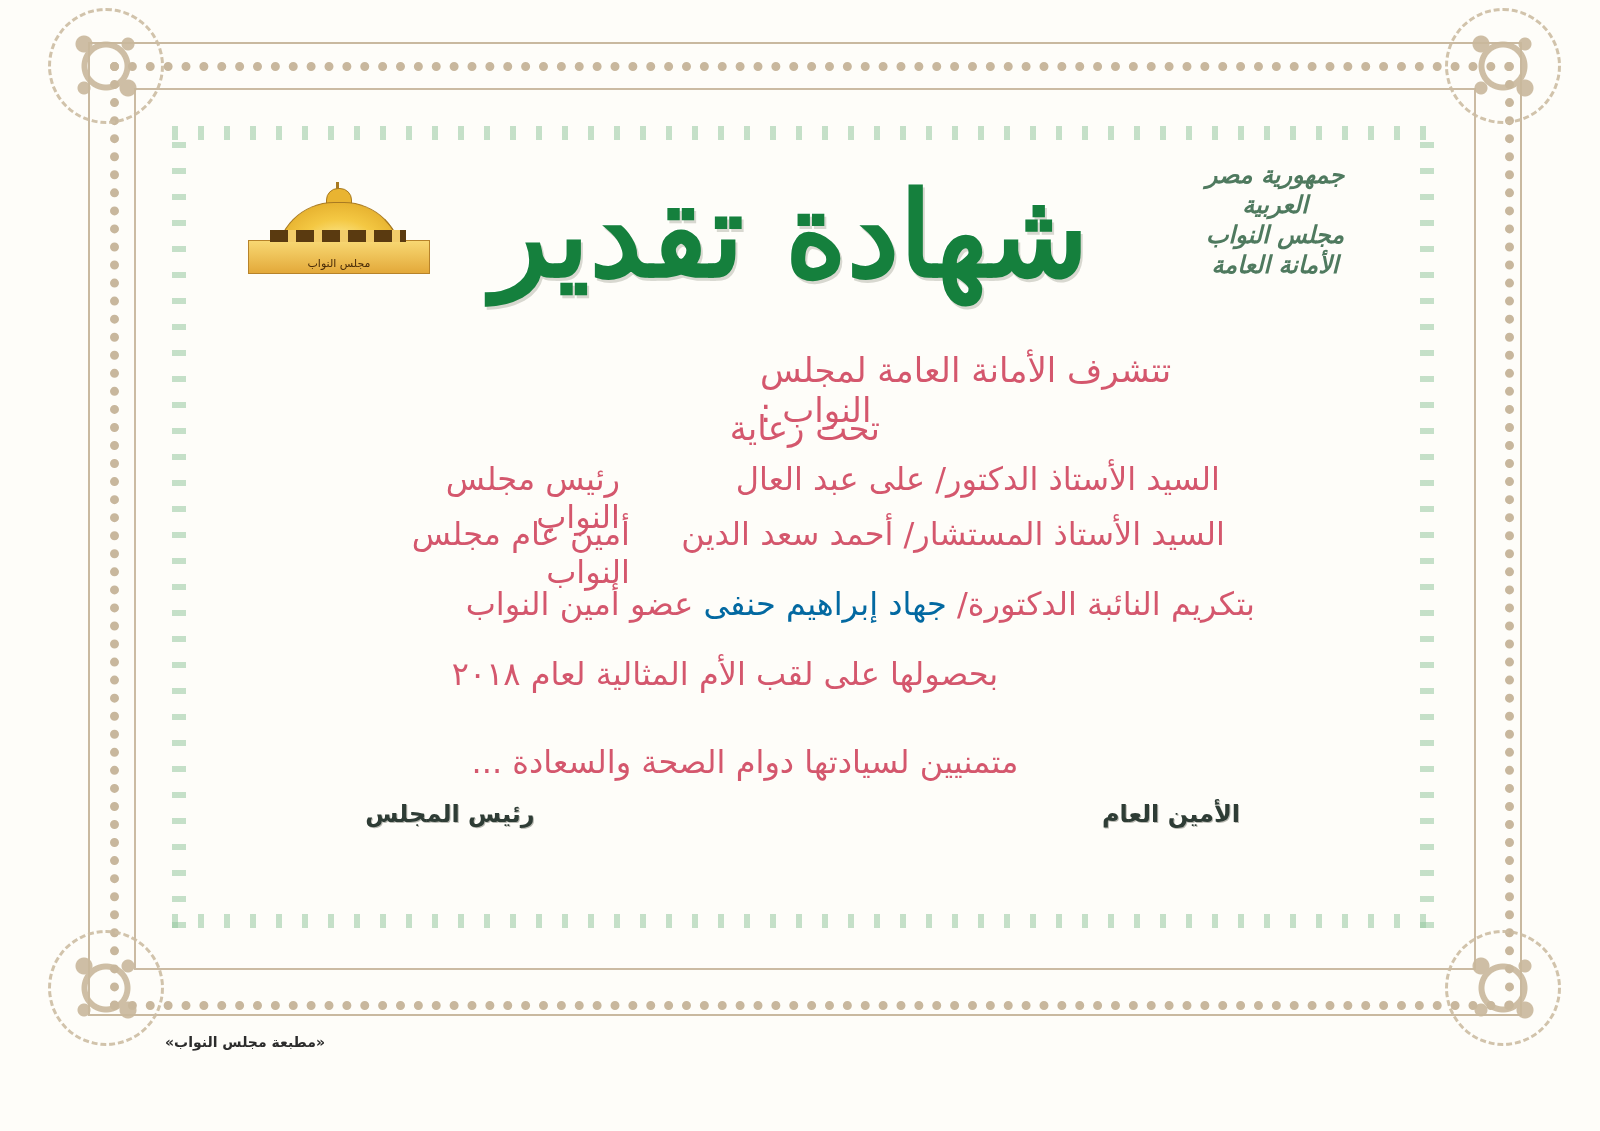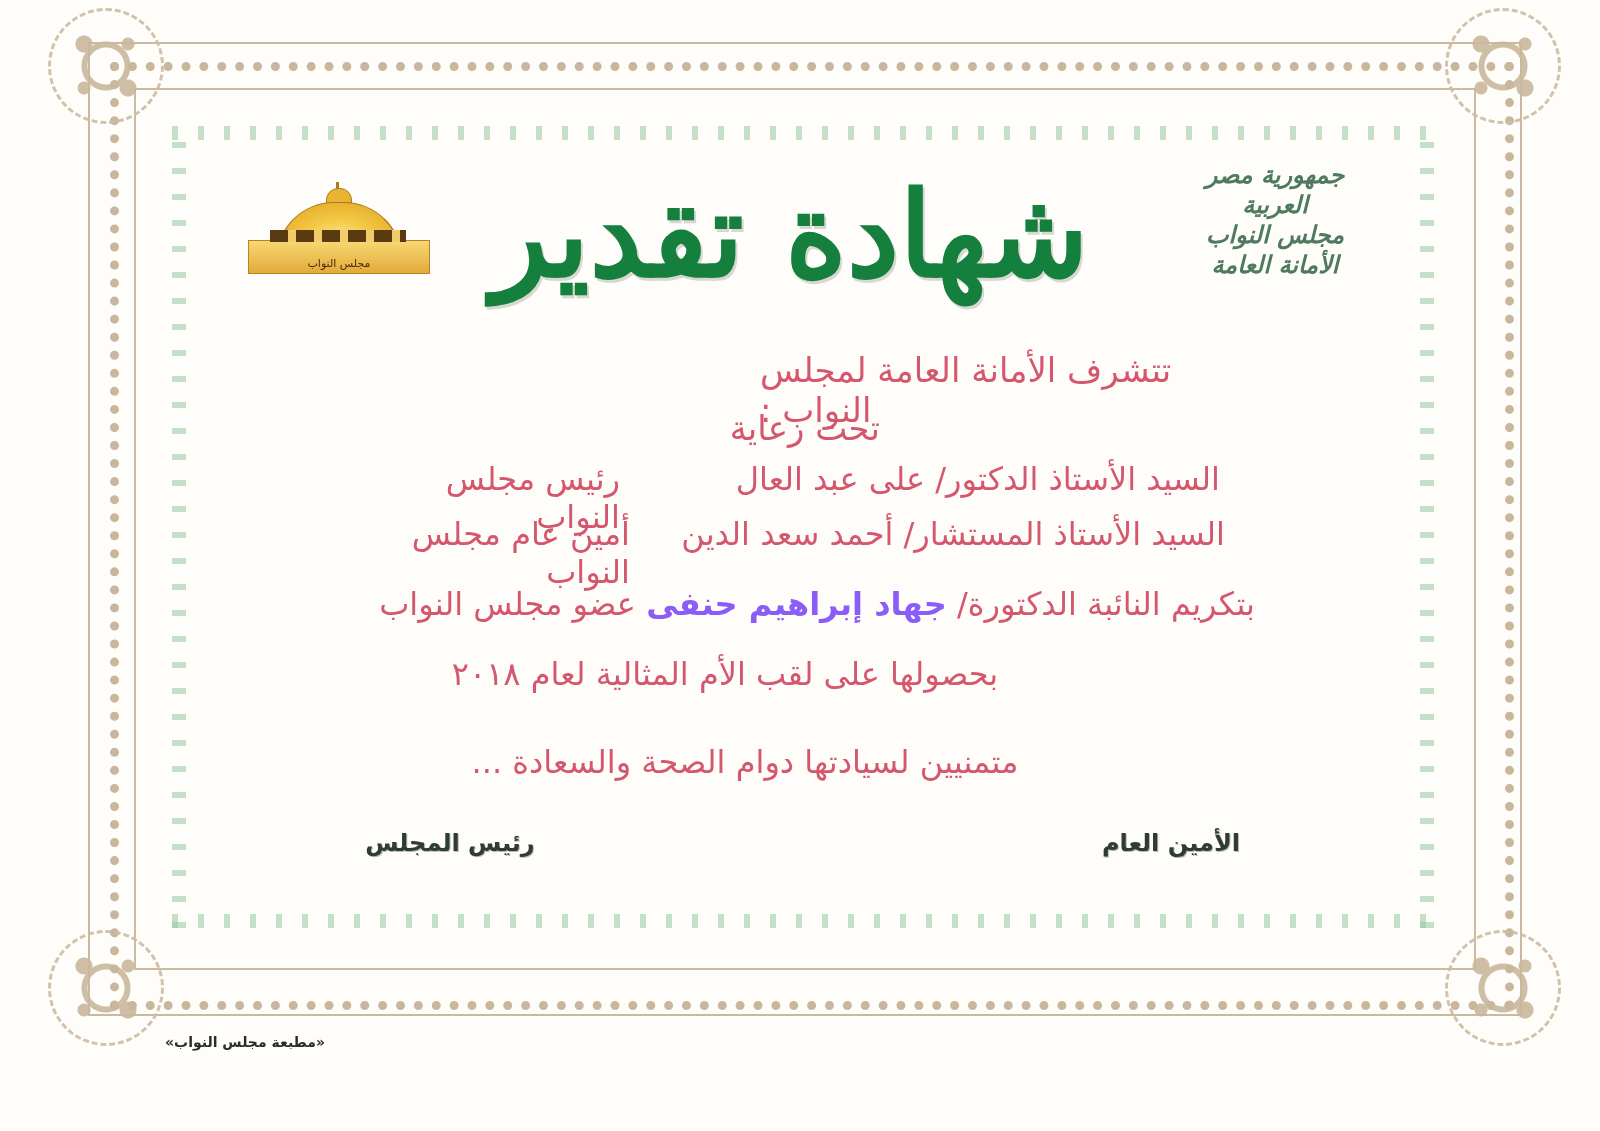--- a/index.html
+++ b/index.html
@@ -91,26 +91,26 @@
   .red { color:#d4576d; font-family:"DejaVu Sans", sans-serif; direction:rtl; position:absolute; }
   .l1 { left:760px; top:350px; width:480px; text-align:left; font-size:34px; }
   .l2 { left:700px; top:408px; width:180px; text-align:right; font-size:34px; }
   .l3a { left:650px; top:460px; width:570px; text-align:right; font-size:32px; }
   .l3b { left:360px; top:460px; width:260px; text-align:right; font-size:32px; }
   .l4a { left:640px; top:515px; width:585px; text-align:right; font-size:32px; }
   .l4b { left:360px; top:515px; width:270px; text-align:right; font-size:32px; }
 
   .honor { position:absolute; left:360px; top:585px; width:895px; direction:rtl; text-align:right; font-size:32px; }
   .honor .r { color:#d4576d; }
-  .honor .name { color:#8b5cf6; font-weight:bold; }
+  .honor .name { color:#0369a1; font-weight:normal; }
   .l6 { left:400px; top:655px; width:650px; text-align:center; font-size:32px; }
   .l7 { left:440px; top:720px; width:610px; text-align:center; font-size:32px;margin-top:23px; }
 
   .sig { position:absolute; direction:rtl; color:#2e3c35; font-weight:bold; font-family:"DejaVu Sans", sans-serif;
-         text-shadow:1px 1px 0 #b9b9b2;margin-top:29px; }
+         text-shadow:1px 1px 0 #b9b9b2; }
   .s1 { left:1080px; top:800px; width:160px; text-align:right; font-size:24px; }
   .s2 { left:350px; top:800px; width:200px; text-align:center; font-size:24px; }
   .s3 { left:960px; top:872px; width:280px; text-align:right; font-size:24px; }
   .s4 { left:230px; top:872px; width:400px; text-align:center; font-size:24px; }
 
   .press { position:absolute; left:155px; top:1034px; width:180px; text-align:center; font-size:14px; color:#2c2c2c; direction:rtl; font-weight:bold; }
 </style>
 </head>
 <body>
 
@@ -148,21 +148,21 @@
   <div class="red l2">تحت رعاية</div>
 
   <div class="red l3a">السيد الأستاذ الدكتور/ على عبد العال</div>
   <div class="red l3b">رئيس مجلس النواب</div>
   <div class="red l4a">السيد الأستاذ المستشار/ أحمد سعد الدين</div>
   <div class="red l4b">أمين عام مجلس النواب</div>
 
   <div class="honor">
     <span class="r">بتكريم النائبة الدكتورة/</span>
     <span class="name">جهاد إبراهيم حنفى</span>
-    <span class="r">عضو مجلس النواب</span>
+    <span class="r">عضو أمين النواب</span>
   </div>
 
   <div class="red l6">بحصولها على لقب الأم المثالية لعام ٢٠١٨</div>
   <div class="red l7">متمنيين لسيادتها دوام الصحة والسعادة ...</div>
 
   <div class="sig s1">الأمين العام</div>
   <div class="sig s2">رئيس المجلس</div>
 
   <div class="press">«مطبعة مجلس النواب»</div>
 </div>

